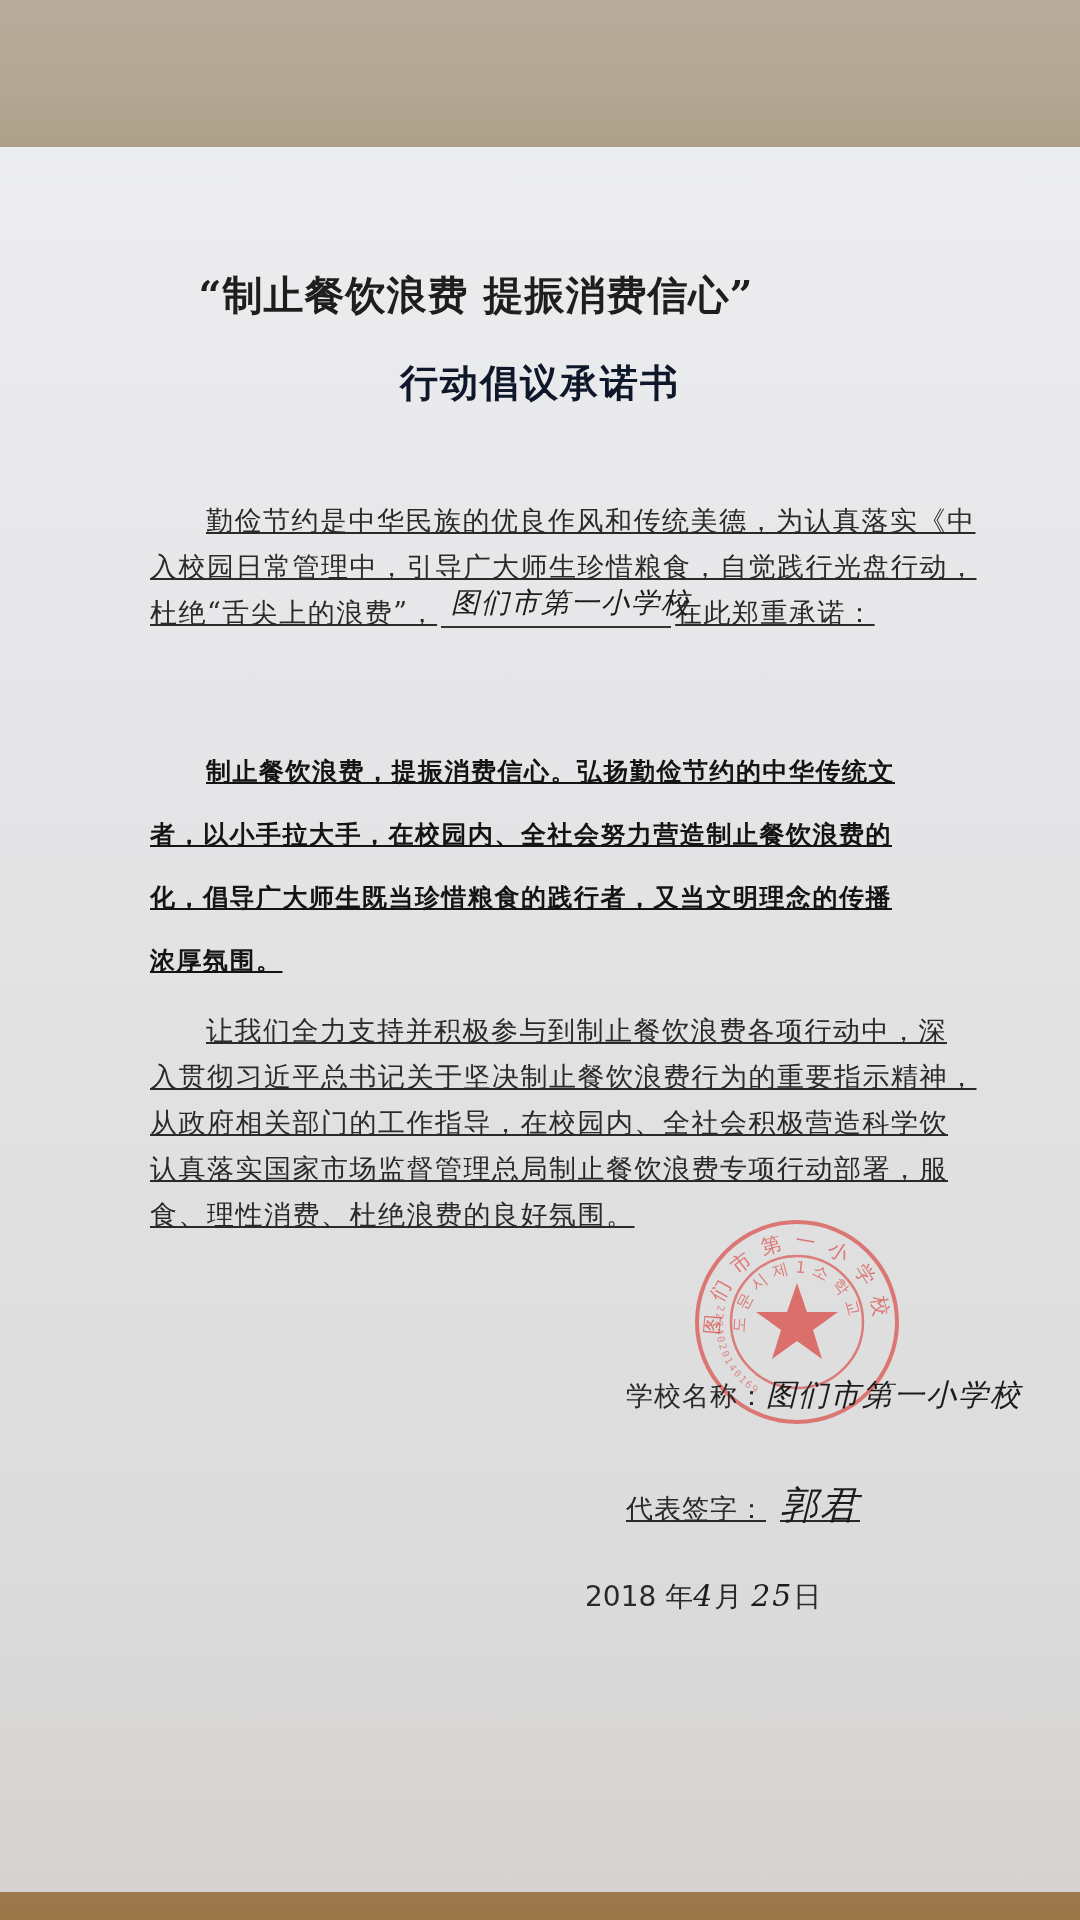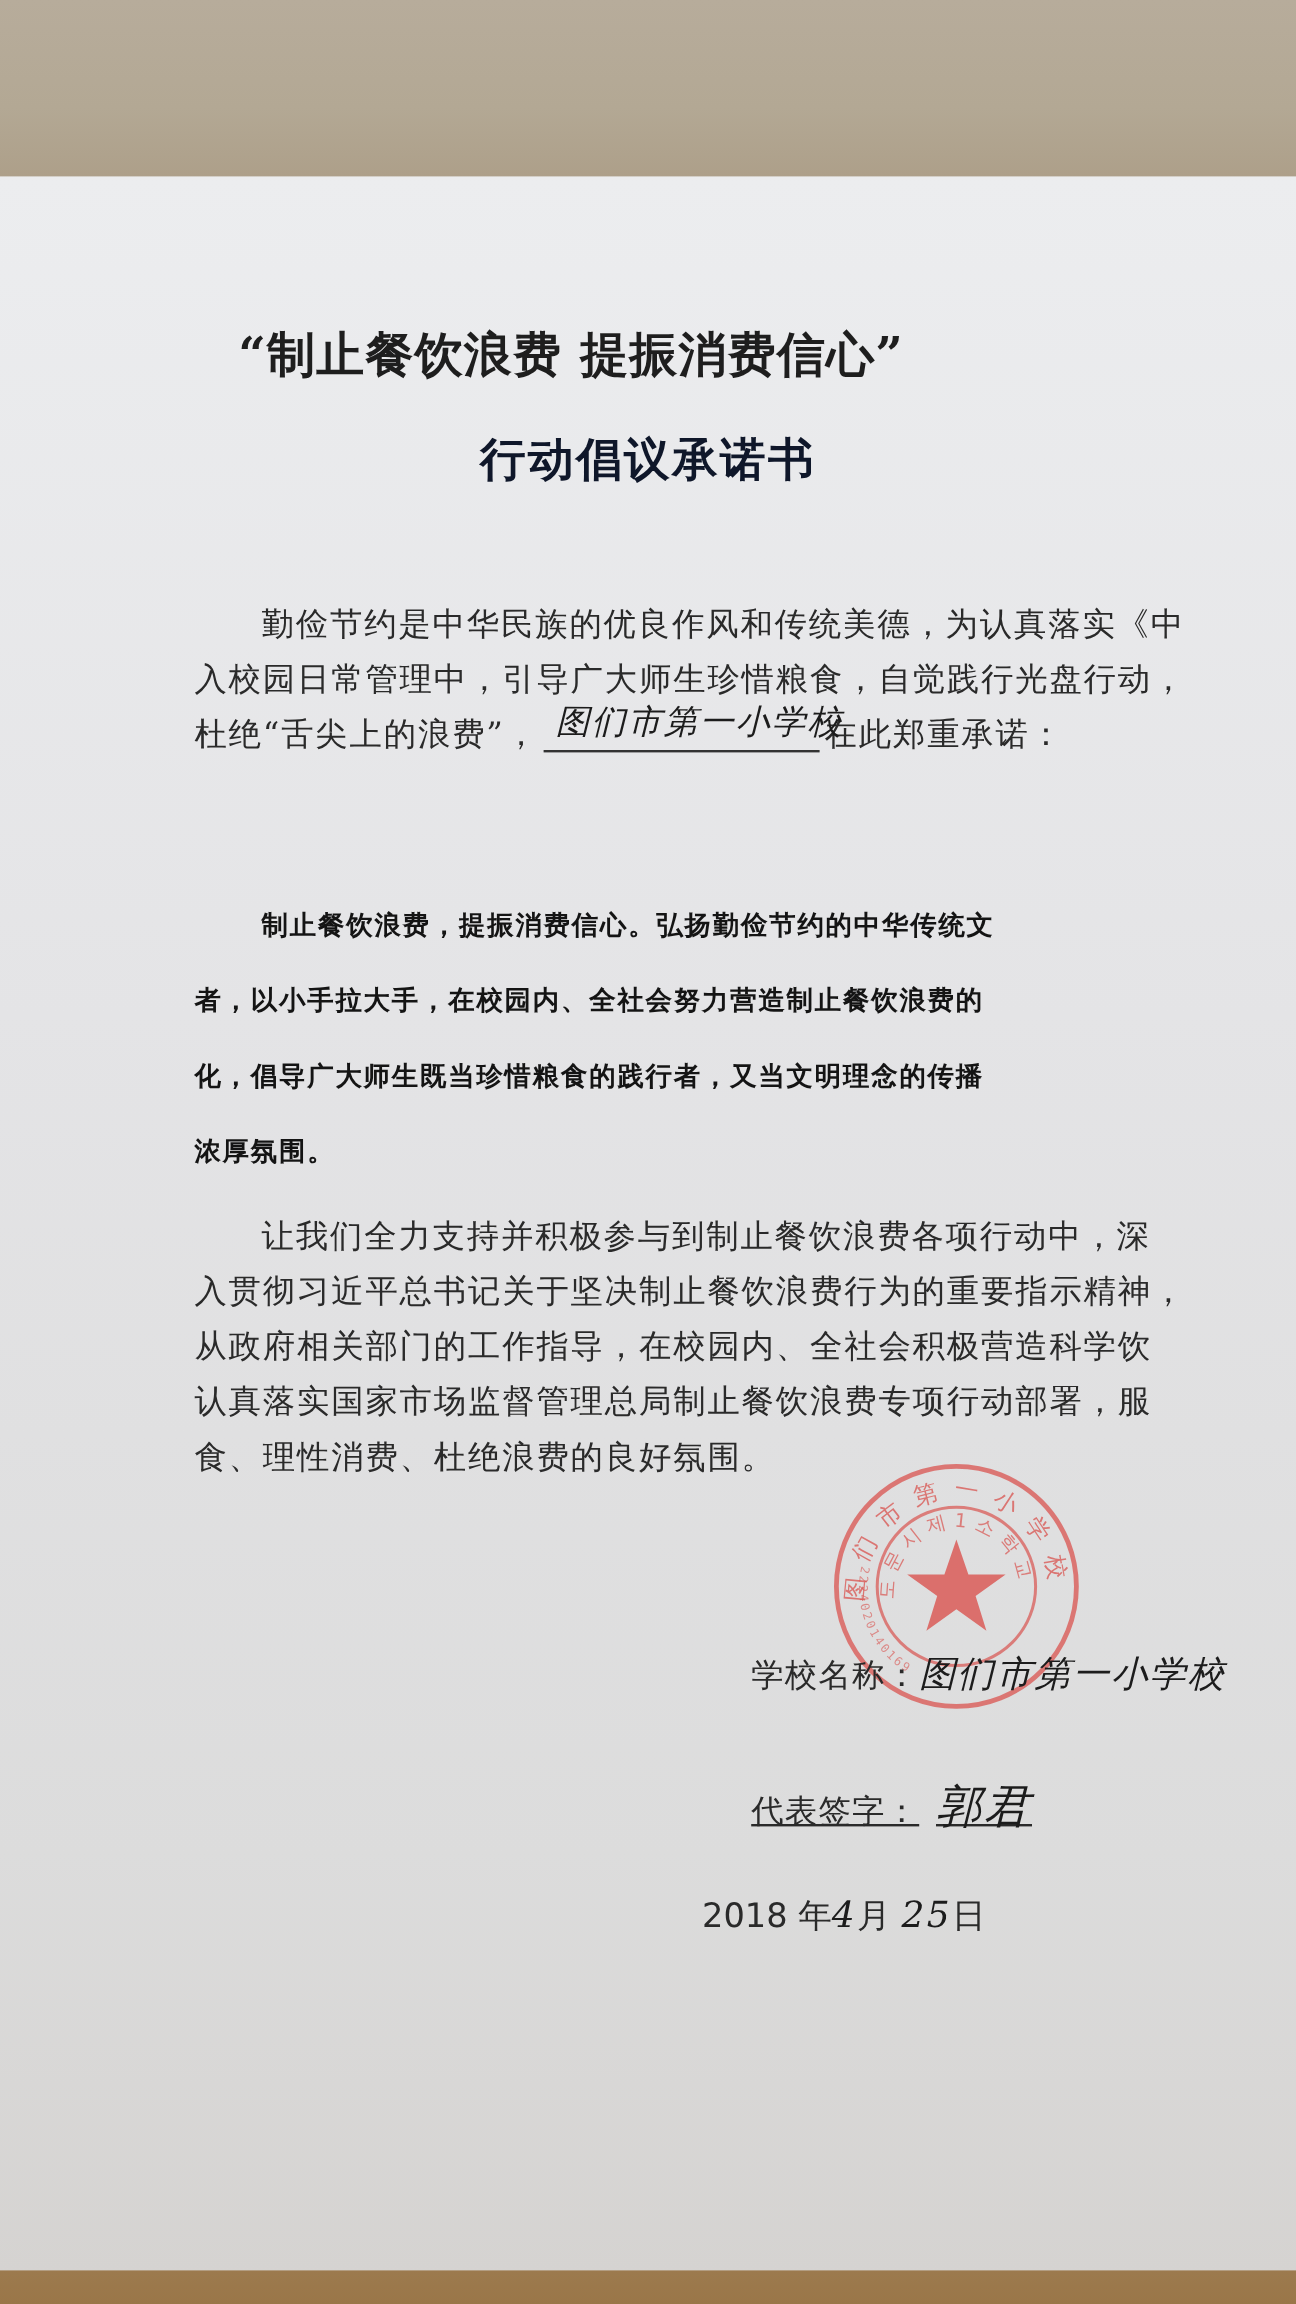--- a/index.html
+++ b/index.html
@@ -25,26 +25,26 @@
     position: absolute; left: 0; width: 952px; top: 268px;
     text-align: center; font-size: 40px; font-weight: bold; color: #1e1e1e;
     letter-spacing: 1px;
   }
   .title2 {
     position: absolute; left: 0; width: 1080px; top: 358px;
     text-align: center; font-size: 38px; font-weight: bold; color: #0f172a;
     letter-spacing: 2px;
   }
   .para {
-    position: absolute; left: 162px; width: 830px;
-    font-size: 27px; color: #2a2a2a; letter-spacing: 1.5px;
+    position: absolute; left: 150px; width: 830px;
+    font-size: 27px; color: #2a2a2a; letter-spacing: 1.5px; text-decoration: underline;
   }
   .para .line { display: block; white-space: nowrap; }
   .p1 { top: 498px; line-height: 46px; }
-  .p2 { top: 740px; line-height: 63px; font-family: "DejaVu Sans", "Liberation Sans", sans-serif; font-weight: bold; color: #141414; font-size: 22px; }
+  .p2 { top: 740px; line-height: 63px; font-family: "DejaVu Sans", "Liberation Sans", sans-serif; font-weight: bold; color: #141414; font-size: 25px; }
   .p3 { top: 1008px; line-height: 46px; }
   .indent { padding-left: 56px; }
   .blank {
     display: inline-block; position: relative; width: 230px; height: 34px;
     border-bottom: 2px solid #333; vertical-align: -6px; margin: 0 4px;
   }
   .hand {
     font-family: "DejaVu Serif", serif; font-style: italic; color: #1c1c1c;
     font-weight: normal; letter-spacing: 2px;
   }

